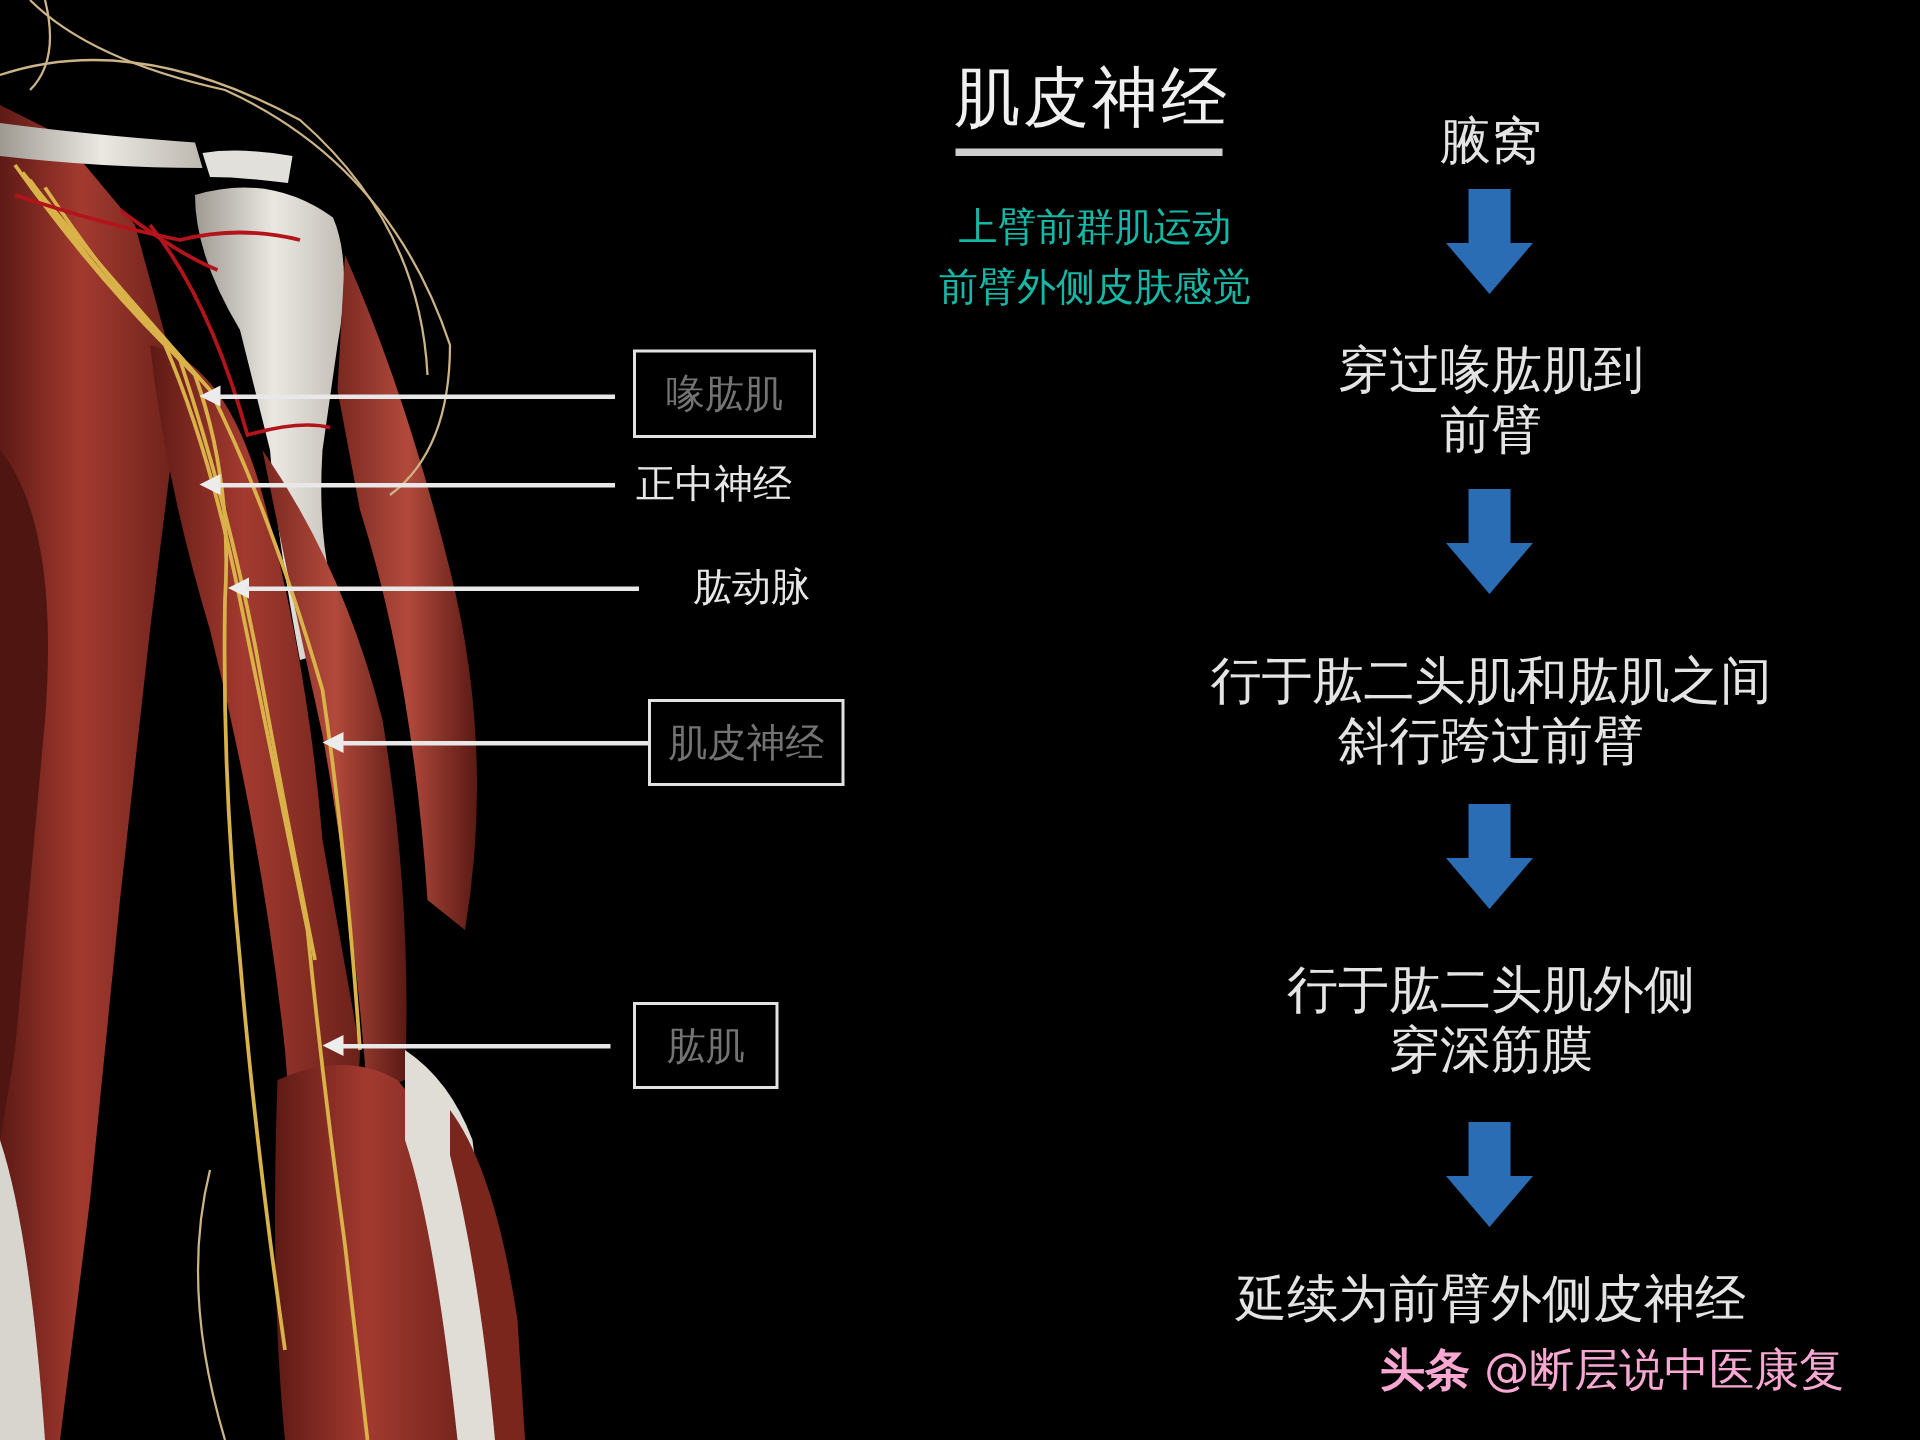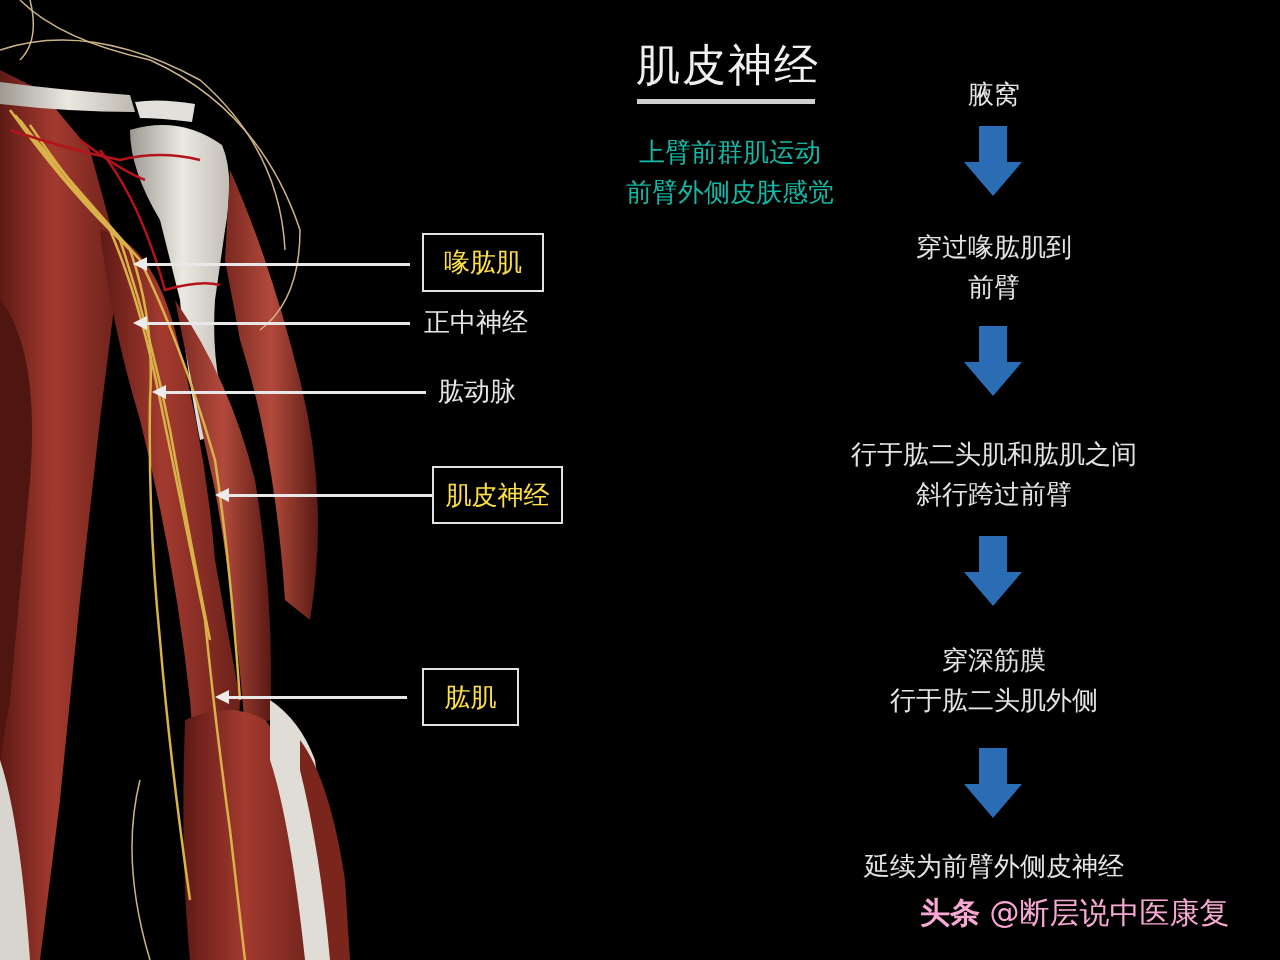--- a/index.html
+++ b/index.html
@@ -2,25 +2,25 @@
 <html><head>
 <meta charset="utf-8">
 <style>
   html, body { margin:0; padding:0; background:#000; }
   body { width:1280px; height:960px; position:relative; overflow:hidden;
          font-family:"DejaVu Sans", "Liberation Sans", sans-serif; color:#e8e8e8; }
   .anatomy { position:absolute; left:0; top:0; width:600px; height:960px; }
   .title { position:absolute; left:636px; top:36px; font-size:44px; letter-spacing:2px; color:#f0f0f0; white-space:nowrap; }
   .underline { position:absolute; left:637px; top:99px; width:178px; height:5px; background:#e6e6e6; opacity:0.9; }
   .summary { position:absolute; left:600px; top:132px; width:260px; text-align:center; font-size:26px; line-height:40px; color:#14b8a6; }
-  .flow-step { position:absolute; left:800px; width:388px; text-align:center; font-size:26px; line-height:40px; color:#e4e4e4; }
+  .flow-step { position:absolute; left:800px; width:388px; text-align:center; font-size:34px; line-height:40px; color:#e4e4e4; }
   .flow-arrow { position:absolute; left:964px; width:58px; height:72px; }
   .label-line { position:absolute; height:3px; background:#e8e8e8; }
   .label-tip { position:absolute; width:0; height:0; border-top:7px solid transparent; border-bottom:7px solid transparent; border-right:14px solid #ececec; }
-  .label-box { position:absolute; border:2.5px solid #e2e2e2; display:flex; align-items:center; justify-content:center; font-size:26px; color:#fde047; box-sizing:border-box; background:#000; }
+  .label-box { position:absolute; border:2.5px solid #e2e2e2; display:flex; align-items:center; justify-content:center; font-size:26px; color:#737373; box-sizing:border-box; background:#000; }
   .label-plain { position:absolute; font-size:26px; color:#e6e6e6; white-space:nowrap; }
   .watermark { position:absolute; left:920px; top:893px; font-size:30px; color:#f9a8d4; white-space:nowrap; }
   .watermark b { font-weight:bold; }
 </style>
 </head>
 <body>
 
 <svg class="anatomy" viewBox="0 0 600 960" xmlns="http://www.w3.org/2000/svg">
   <defs>
     <linearGradient id="musc" x1="0" y1="0" x2="1" y2="0">
@@ -103,42 +103,42 @@
 
 <div class="flow-step" style="top:434px;">
   <div>行于肱二头肌和肱肌之间</div>
   <div>斜行跨过前臂</div>
 </div>
 <svg class="flow-arrow" style="top:536px;" viewBox="0 0 58 72">
   <polygon points="15,0 43,0 43,36 58,36 29,70 0,36 15,36" fill="#2a6db5"></polygon>
 </svg>
 
 <div class="flow-step" style="top:640px;">
+  <div>行于肱二头肌外侧</div>
   <div>穿深筋膜</div>
-  <div>行于肱二头肌外侧</div>
 </div>
 <svg class="flow-arrow" style="top:748px;" viewBox="0 0 58 72">
   <polygon points="15,0 43,0 43,36 58,36 29,70 0,36 15,36" fill="#2a6db5"></polygon>
 </svg>
 
 <div class="flow-step" style="top:846px;">
   <div>延续为前臂外侧皮神经</div>
 </div>
 
 <div class="label-tip" style="left:133px;top:257px;"></div>
 <div class="label-line" style="left:145px;top:263px;width:265px;"></div>
 <div class="label-box" style="left:422px;top:233px;width:122px;height:59px;">喙肱肌</div>
 
 <div class="label-tip" style="left:133px;top:316px;"></div>
 <div class="label-line" style="left:145px;top:322px;width:265px;"></div>
 <div class="label-plain" style="left:424px;top:305px;">正中神经</div>
 
 <div class="label-tip" style="left:152px;top:385px;"></div>
 <div class="label-line" style="left:164px;top:391px;width:262px;"></div>
-<div class="label-plain" style="left:438px;top:374px;">肱动脉</div>
+<div class="label-plain" style="left:462px;top:374px;">肱动脉</div>
 
 <div class="label-tip" style="left:215px;top:488px;"></div>
 <div class="label-line" style="left:227px;top:494px;width:206px;"></div>
 <div class="label-box" style="left:432px;top:466px;width:131px;height:58px;">肌皮神经</div>
 
 <div class="label-tip" style="left:215px;top:690px;"></div>
 <div class="label-line" style="left:227px;top:696px;width:180px;"></div>
 <div class="label-box" style="left:422px;top:668px;width:97px;height:58px;">肱肌</div>
 
 <div class="watermark">

